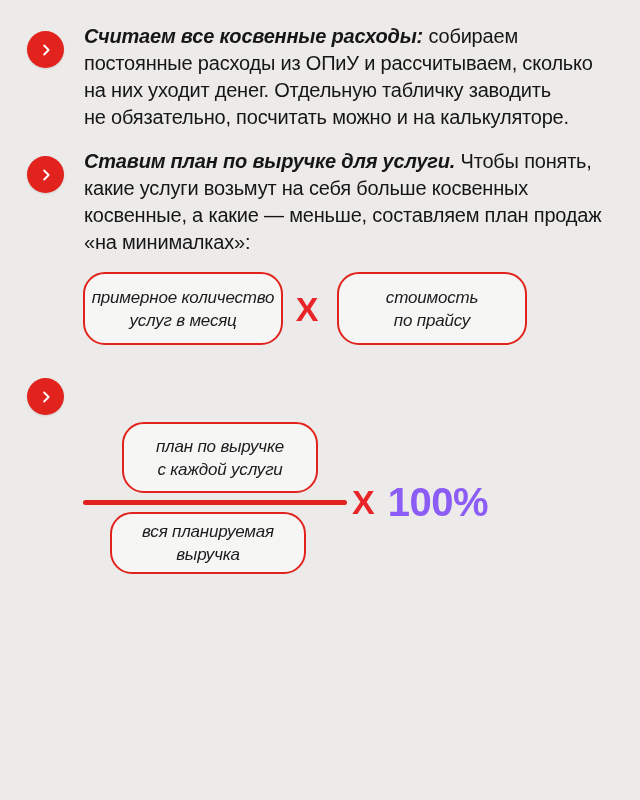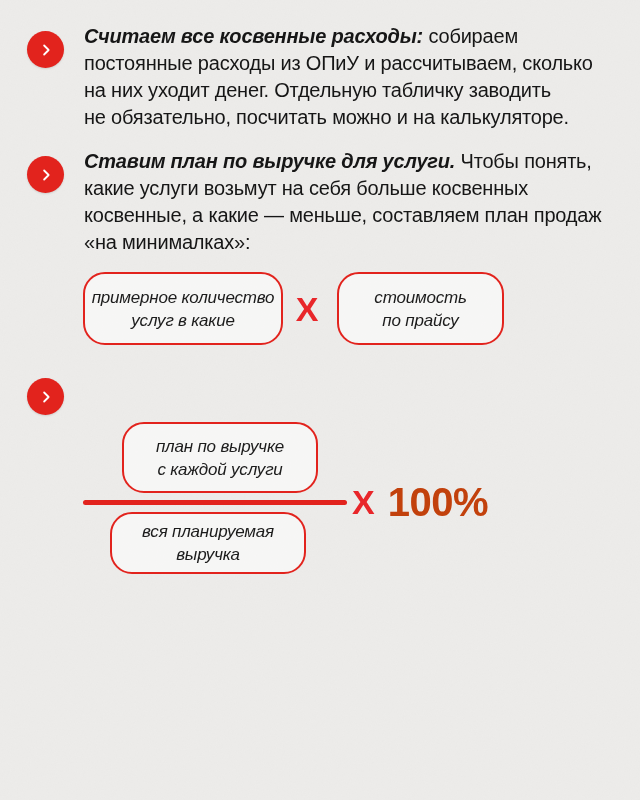--- a/index.html
+++ b/index.html
@@ -52,31 +52,31 @@
   }
   .op{
     position:absolute;
     display:flex;align-items:center;justify-content:center;
     font-weight:700;color:#e8262a;
     font-size:34px;line-height:1;
   }
   .mul-op{left:283px;top:272px;width:48px;height:73px;}
   .share-op{left:352px;top:470px;height:64px;gap:13px;}
   .percent{
-    font-weight:700;color:#c2410c;
+    font-weight:700;color:#8b5cf6;
     font-size:40px;line-height:1;
     letter-spacing:-0.5px;
   }
   .frac-line{
     position:absolute;left:83px;top:500px;
     width:264px;height:5px;border-radius:3px;
     background:#e2231d;
   }
   .box-left{left:83px;top:272px;width:200px;height:73px;}
-  .box-right{left:337px;top:272px;width:167px;height:73px;}
+  .box-right{left:337px;top:272px;width:190px;height:73px;}
   .num-box{left:122px;top:422px;width:196px;height:71px;}
   .den-box{left:110px;top:512px;width:196px;height:62px;}
 </style>
 </head>
 <body>
 
 <div class="page">
 
   <svg class="grain" xmlns="http://www.w3.org/2000/svg">
     <filter id="grainf">
@@ -107,21 +107,21 @@
         <path d="M9.5 6l6 6-6 6" stroke="#ffffff" stroke-width="2.4" stroke-linecap="round" stroke-linejoin="round"></path>
       </svg>
     </span>
   </div>
   <p class="para" style="top:148px;"><b>Ставим план по выручке для услуги.</b><span> Чтобы понять,
 какие услуги возьмут на себя больше косвенных
 косвенные, а какие — меньше, составляем план продаж
 «на минималках»:</span></p>
 
   <div class="fbox box-left">примерное количество
-услуг в какие</div>
+услуг в месяц</div>
   <div class="op mul-op">X</div>
   <div class="fbox box-right">стоимость
 по прайсу</div>
 
   <div class="bullet" style="left:27px;top:378px;">
     <span>
       <svg width="18" height="18" viewBox="0 0 24 24" fill="none">
         <path d="M9.5 6l6 6-6 6" stroke="#ffffff" stroke-width="2.4" stroke-linecap="round" stroke-linejoin="round"></path>
       </svg>
     </span>

